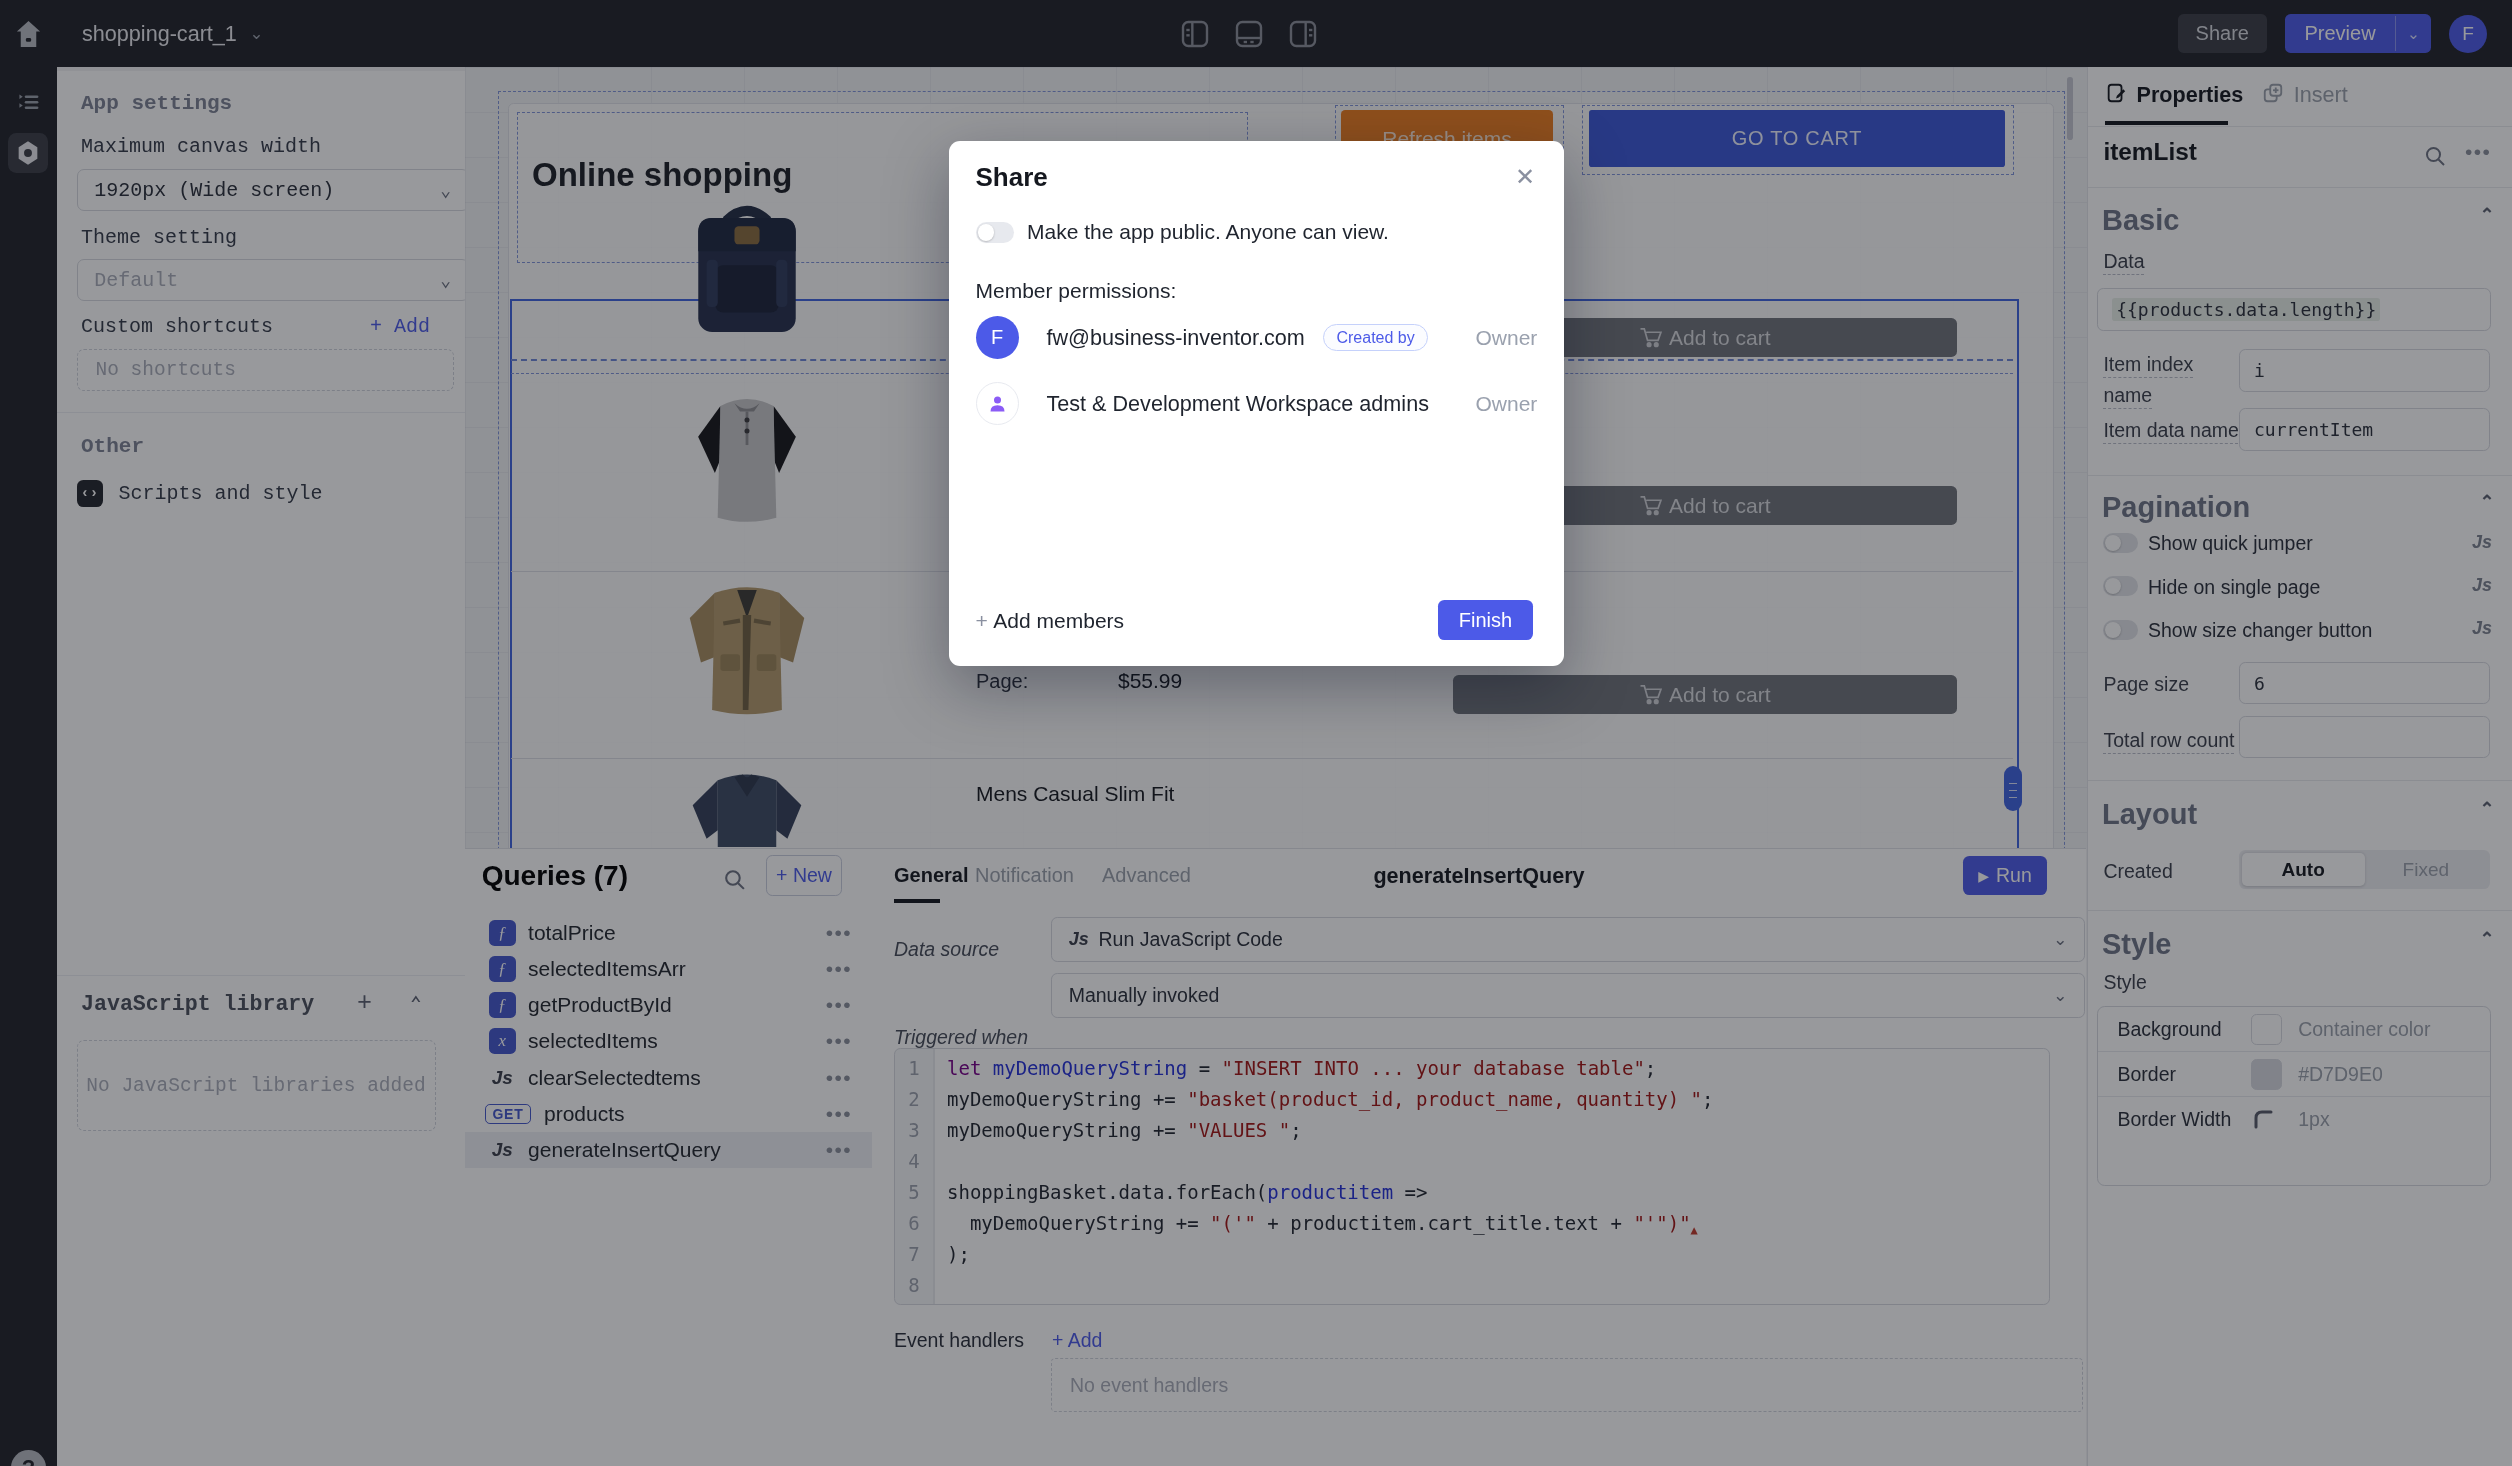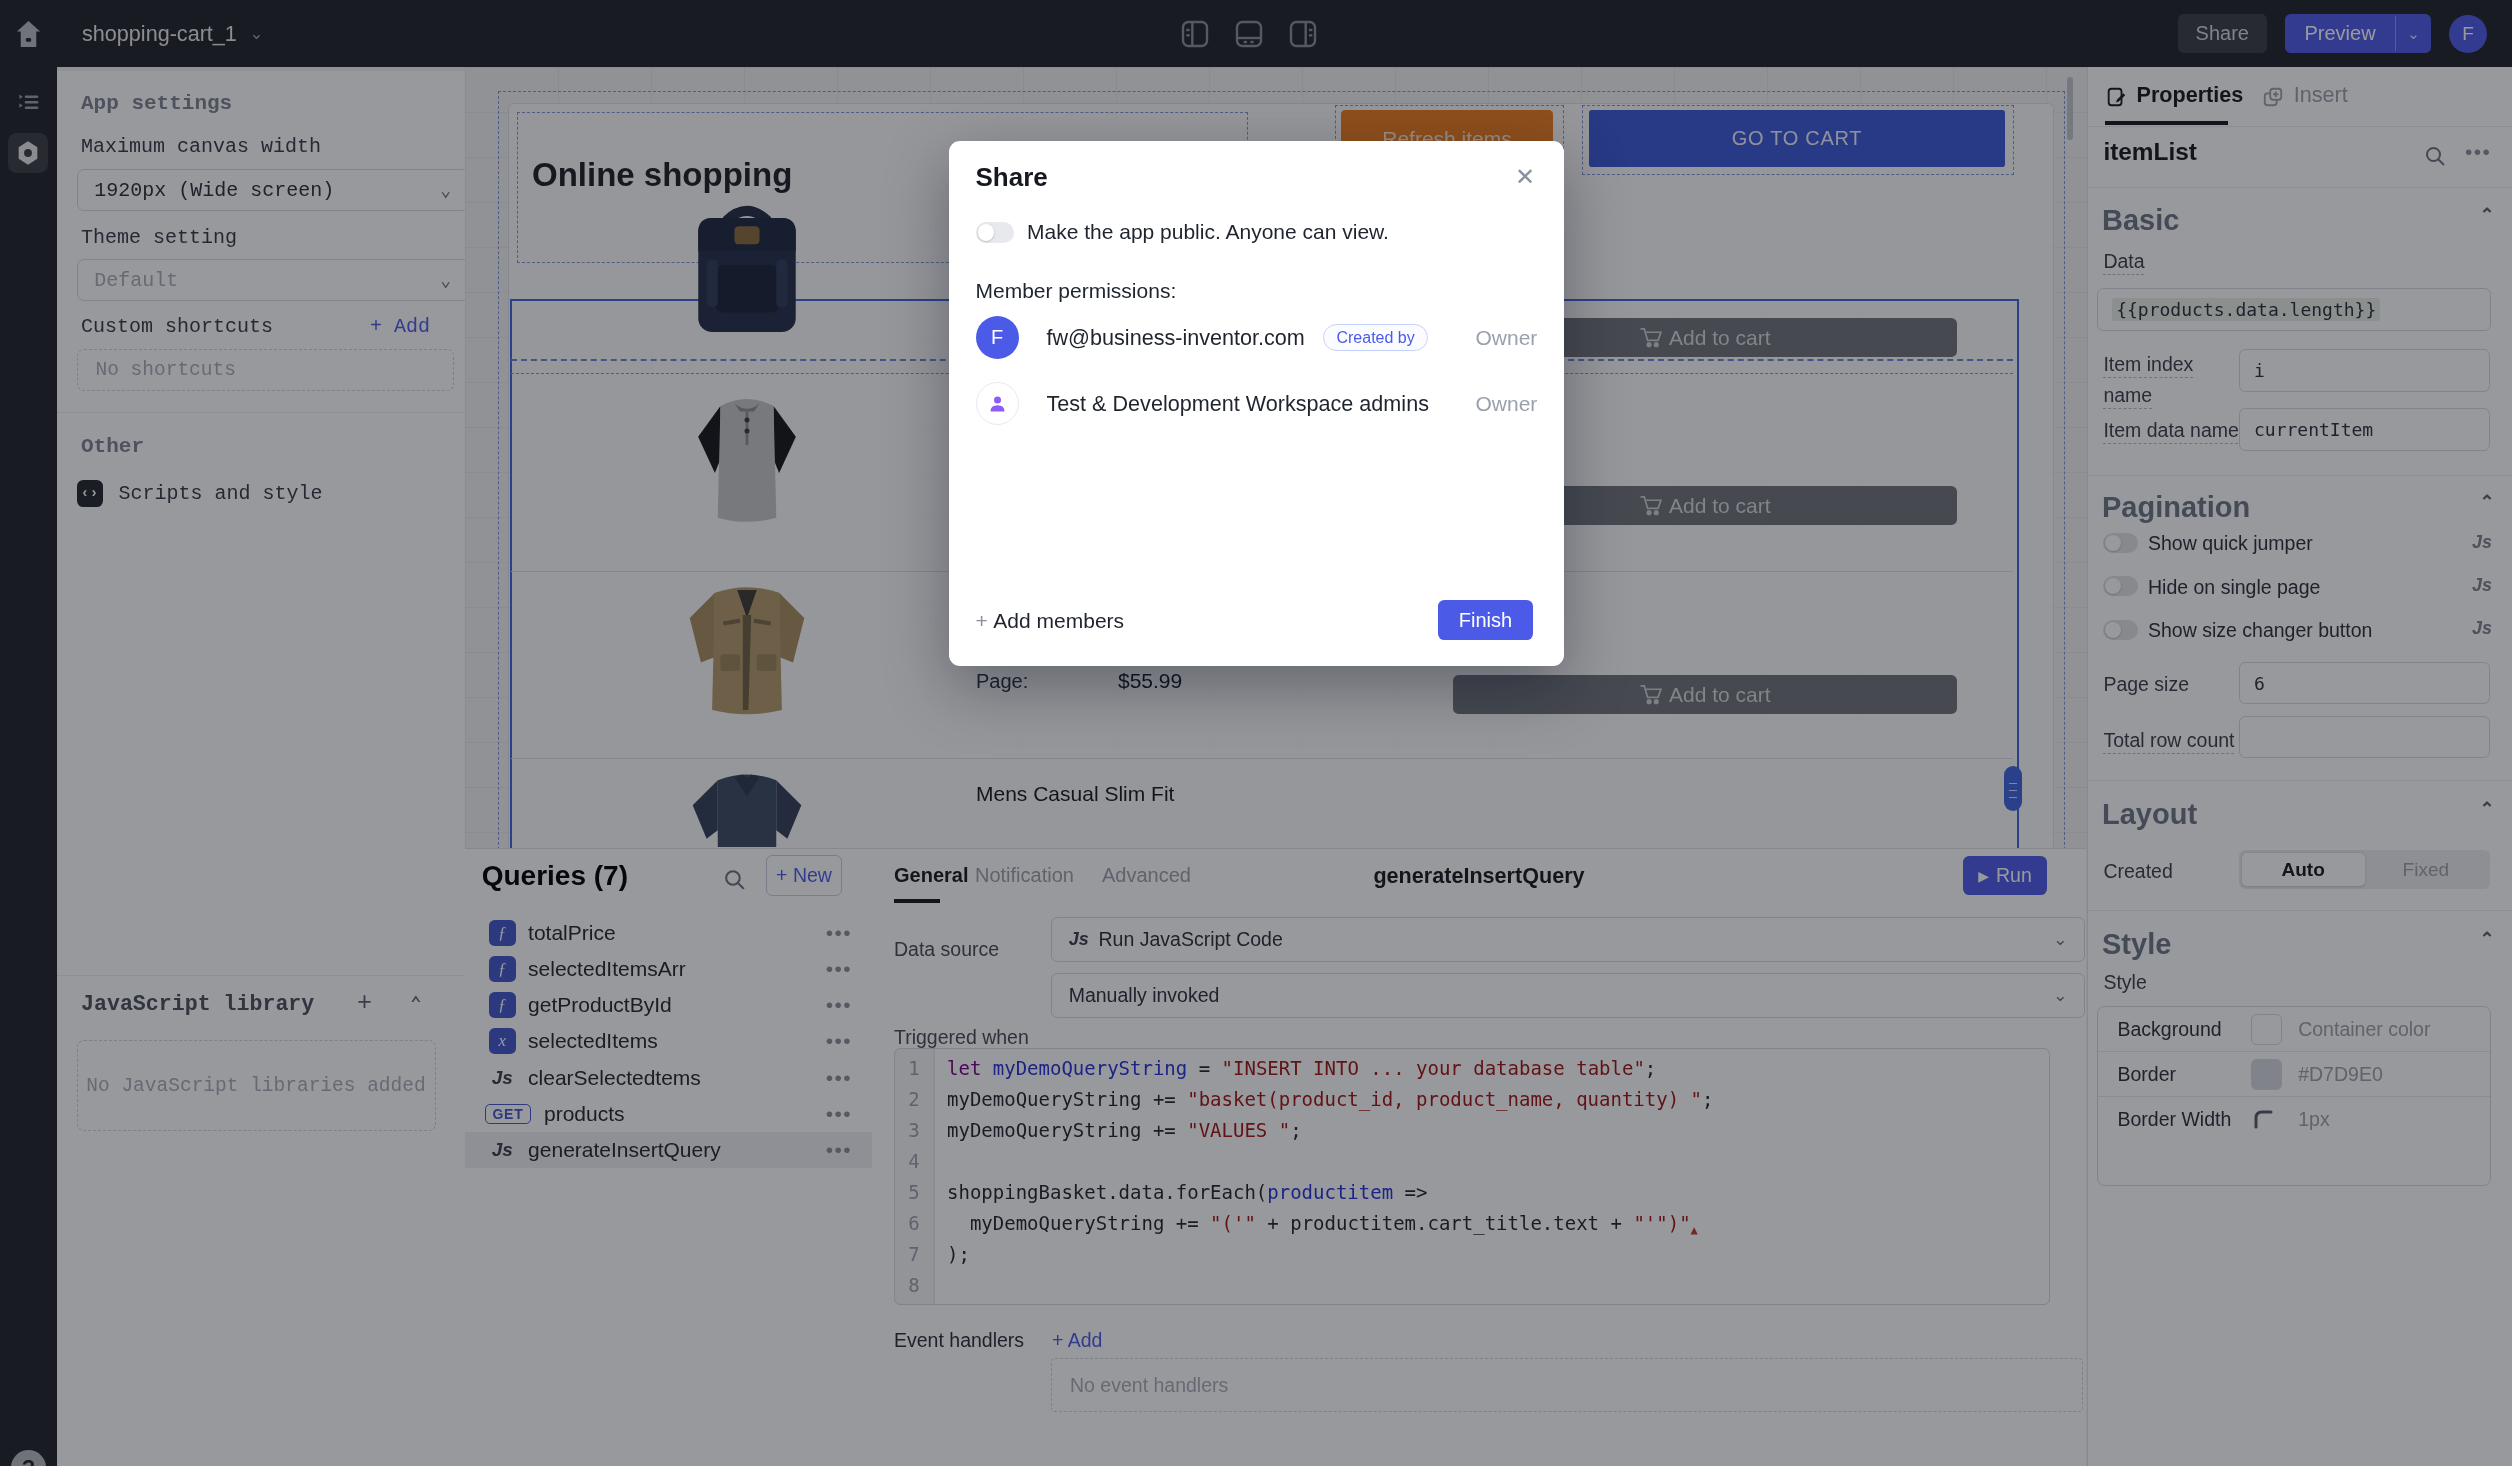--- a/index.html
+++ b/index.html
@@ -92,40 +92,40 @@
   .q-dots{position:absolute;right:21px;color:#8a8f9b;font-size:21px;letter-spacing:1.4px;}
 
   
   #editor{left:872px;top:848px;width:1214px;height:619px;background:#fff;border-top:0.7px solid #dfe1e6;}
   .etab{position:absolute;top:15.4px;font-size:20px;color:#9aa0ab;}
   .etab.active{color:#15181f;font-weight:600;}
   #etab-underline{position:absolute;left:22px;top:50px;width:46px;height:3.5px;background:#15181f;}
   #e-title{position:absolute;left:0;width:1214px;top:14px;text-align:center;font-size:21.6px;font-weight:600;color:#15181f;}
   #run-btn{position:absolute;right:39px;top:7px;width:84px;height:39px;border-radius:6.3px;background:#4c5ae8;color:#fff;
            display:flex;align-items:center;justify-content:center;gap:7px;font-size:19.5px;}
-  .e-lab{position:absolute;left:22px;font-size:19.5px;color:#454b58;}
+  .e-lab{position:absolute;left:22px;font-size:19.5px;color:#454b58;font-style:italic;}
   .e-select{position:absolute;left:179px;width:999px;height:43px;border:1.4px solid #d7d9e0;border-radius:6.3px;
             display:flex;align-items:center;padding:0 16.7px;font-size:19.5px;color:#2a2f3a;gap:9.8px;}
   .e-select .chev{margin-left:auto;color:#6b7180;font-size:17.4px;}
   .js-mini{font-style:italic;font-weight:700;color:#3a3f4b;font-size:18px;}
   #code-box{position:absolute;left:22px;top:199px;width:1156px;height:257px;border:1.4px solid #d7d9e0;border-radius:6.3px;
             overflow:hidden;background:linear-gradient(to right,#f5f6f8 38px,#e8eaee 38px,#e8eaee 40px,#fff 40px);
             font-family:"DejaVu Sans Mono",monospace;font-size:19px;padding-top:4.2px;box-sizing:border-box;}
   .code-row{display:flex;height:31px;line-height:31px;}
   .code-num{width:38px;text-align:center;color:#9ba1ad;flex:none;}
   .code-txt{padding-left:14px;white-space:pre;color:#1f242e;}
   .tk-kw{color:#770088;} .tk-def{color:#2430d8;} .tk-str{color:#a21515;} .tk-pl{color:#1f242e;}
   .tk-err{color:#c0392b;font-size:12px;vertical-align:-4.2px;}
   #eh-label{position:absolute;left:22px;top:480px;font-size:19.5px;color:#2a2f3a;}
   #eh-add{position:absolute;left:180px;top:480px;font-size:19.5px;color:#4c5ae8;}
   #eh-box{left:179px;top:509px;width:1012px;height:52px;border-radius:4.2px;padding-left:18px;}
 
   
   #inspector{left:2087px;top:67px;width:426px;height:1400px;background:#fff;border-left:0.7px solid #e3e5ea;}
-  .itab{position:absolute;top:15.4px;display:flex;align-items:flex-end;gap:9.8px;font-size:21.6px;}
+  .itab{position:absolute;top:15.4px;display:flex;align-items:flex-start;gap:9.8px;font-size:21.6px;}
   #itab-underline{position:absolute;left:16.7px;top:54px;width:123px;height:3.5px;background:#15181f;}
   .i-hr{position:absolute;left:0;width:426px;height:0.7px;background:#e8eaee;}
   #comp-name{position:absolute;left:15.4px;top:71px;font-size:24.4px;font-weight:700;color:#15181f;}
   .ins-h{position:absolute;left:14px;font-size:29px;font-weight:700;color:#6e7487;}
   .caret-up{position:absolute;right:19.5px;color:#5a6070;font-size:18px;font-weight:700;}
   .ins-lab{position:absolute;left:15.4px;font-size:19.5px;color:#3a3f4b;}
   .dashed-u{text-decoration:underline dashed #b9bdc9;text-underline-offset:5.6px;text-decoration-thickness:1.4px;}
   .ins-input{position:absolute;border:1.4px solid #d7d9e0;border-radius:6.3px;background:#fff;display:flex;align-items:center;
              padding:0 14px;font-family:"DejaVu Sans Mono",monospace;font-size:18px;color:#2a2f3a;box-sizing:border-box;}
   .tok-hl{background:#e9efe9;padding:1.4px 4.2px;border-radius:2.8px;}

